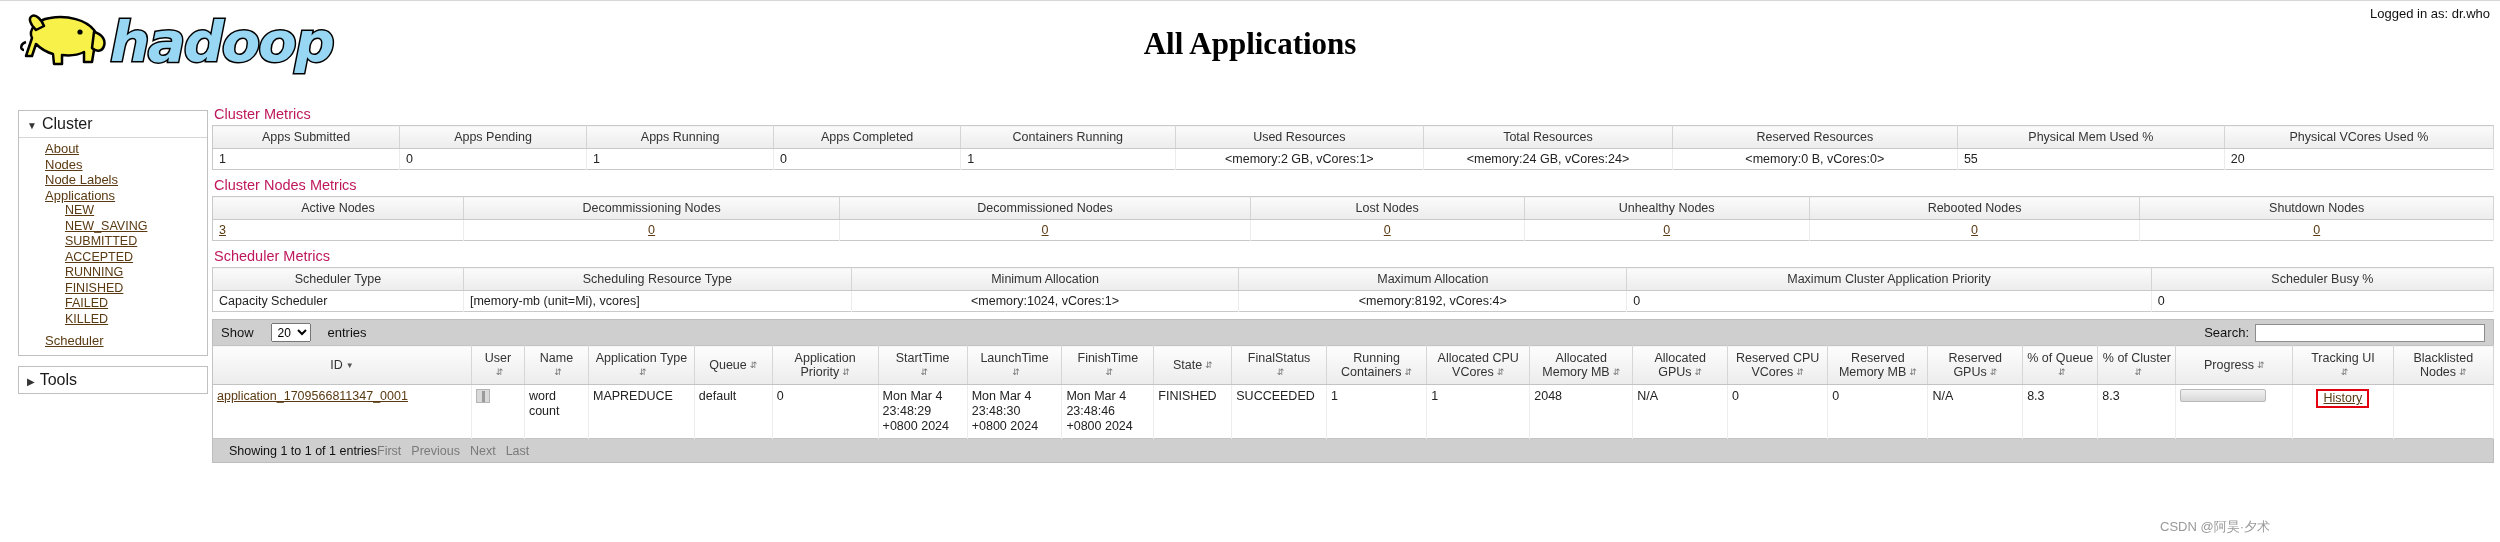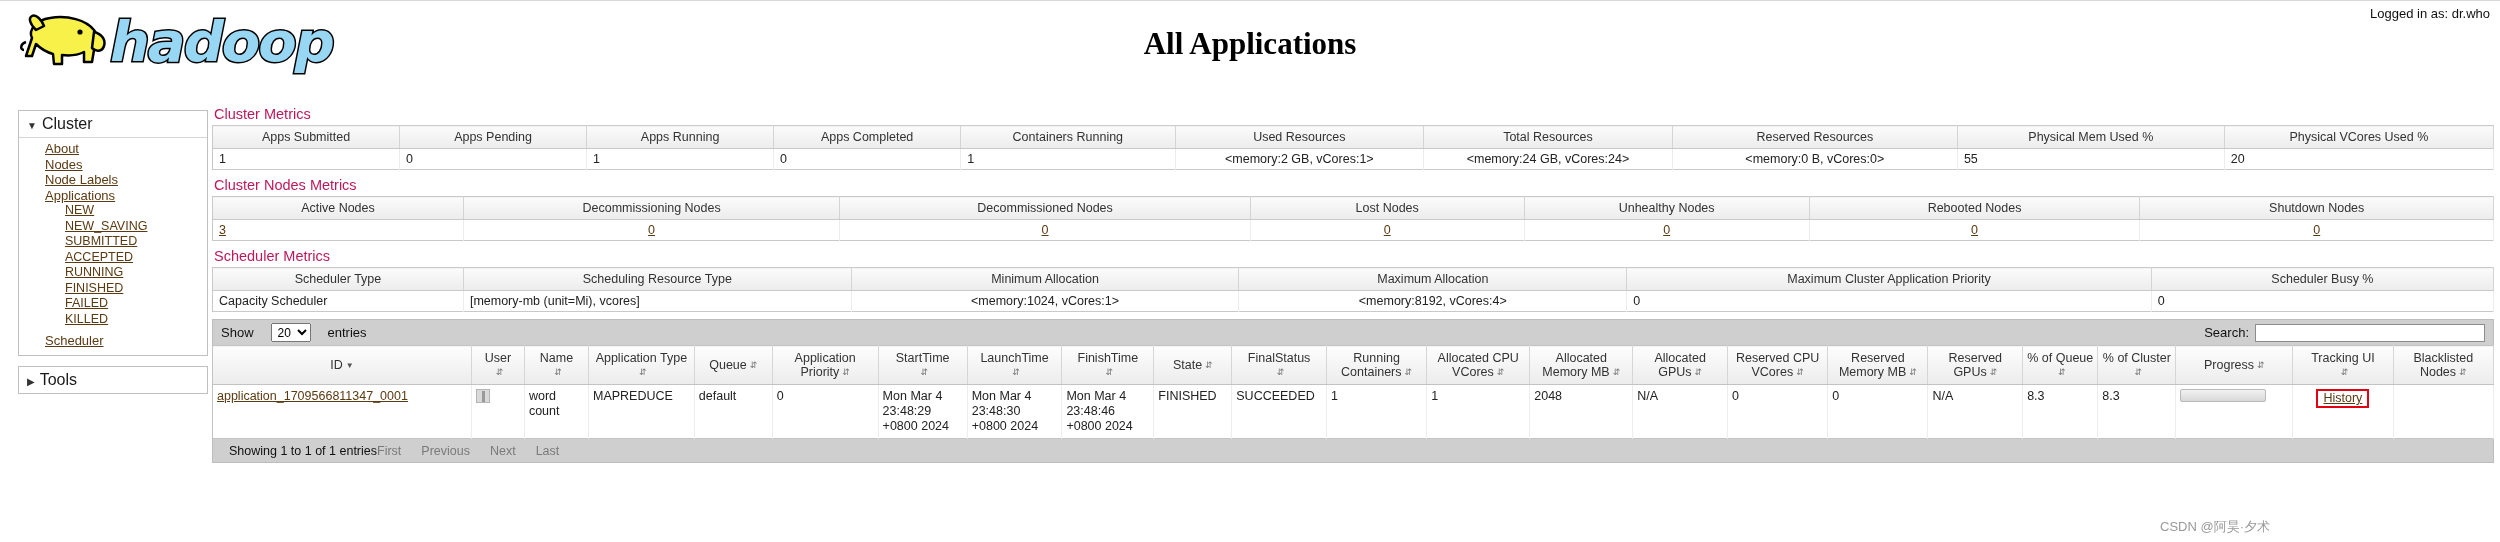--- a/index.html
+++ b/index.html
@@ -228,21 +228,21 @@
   .dt-foot {
     background: #cfcfcf;
     border: 1px solid #bdbdbd;
     border-top: none;
     height: 24px;
     display: flex; align-items: center;
     justify-content: flex-start;
     padding: 0 16px;
     font-size: 12.5px; color: #111;
   }
-  .pager { display:flex; gap:20px; align-items:center; color:#7a7a7a; font-size:12.5px;}
+  .pager { display:flex; gap:10px; align-items:center; color:#7a7a7a; font-size:12.5px;}
   .pager .pg { color:#7a7a7a; }
   .watermark {
     position: absolute; right: 230px; bottom: 6px;
     font-size: 13px; color: #9a9a9a;
     white-space: nowrap;
   }
 </style>
 </head>
 <body>
 

